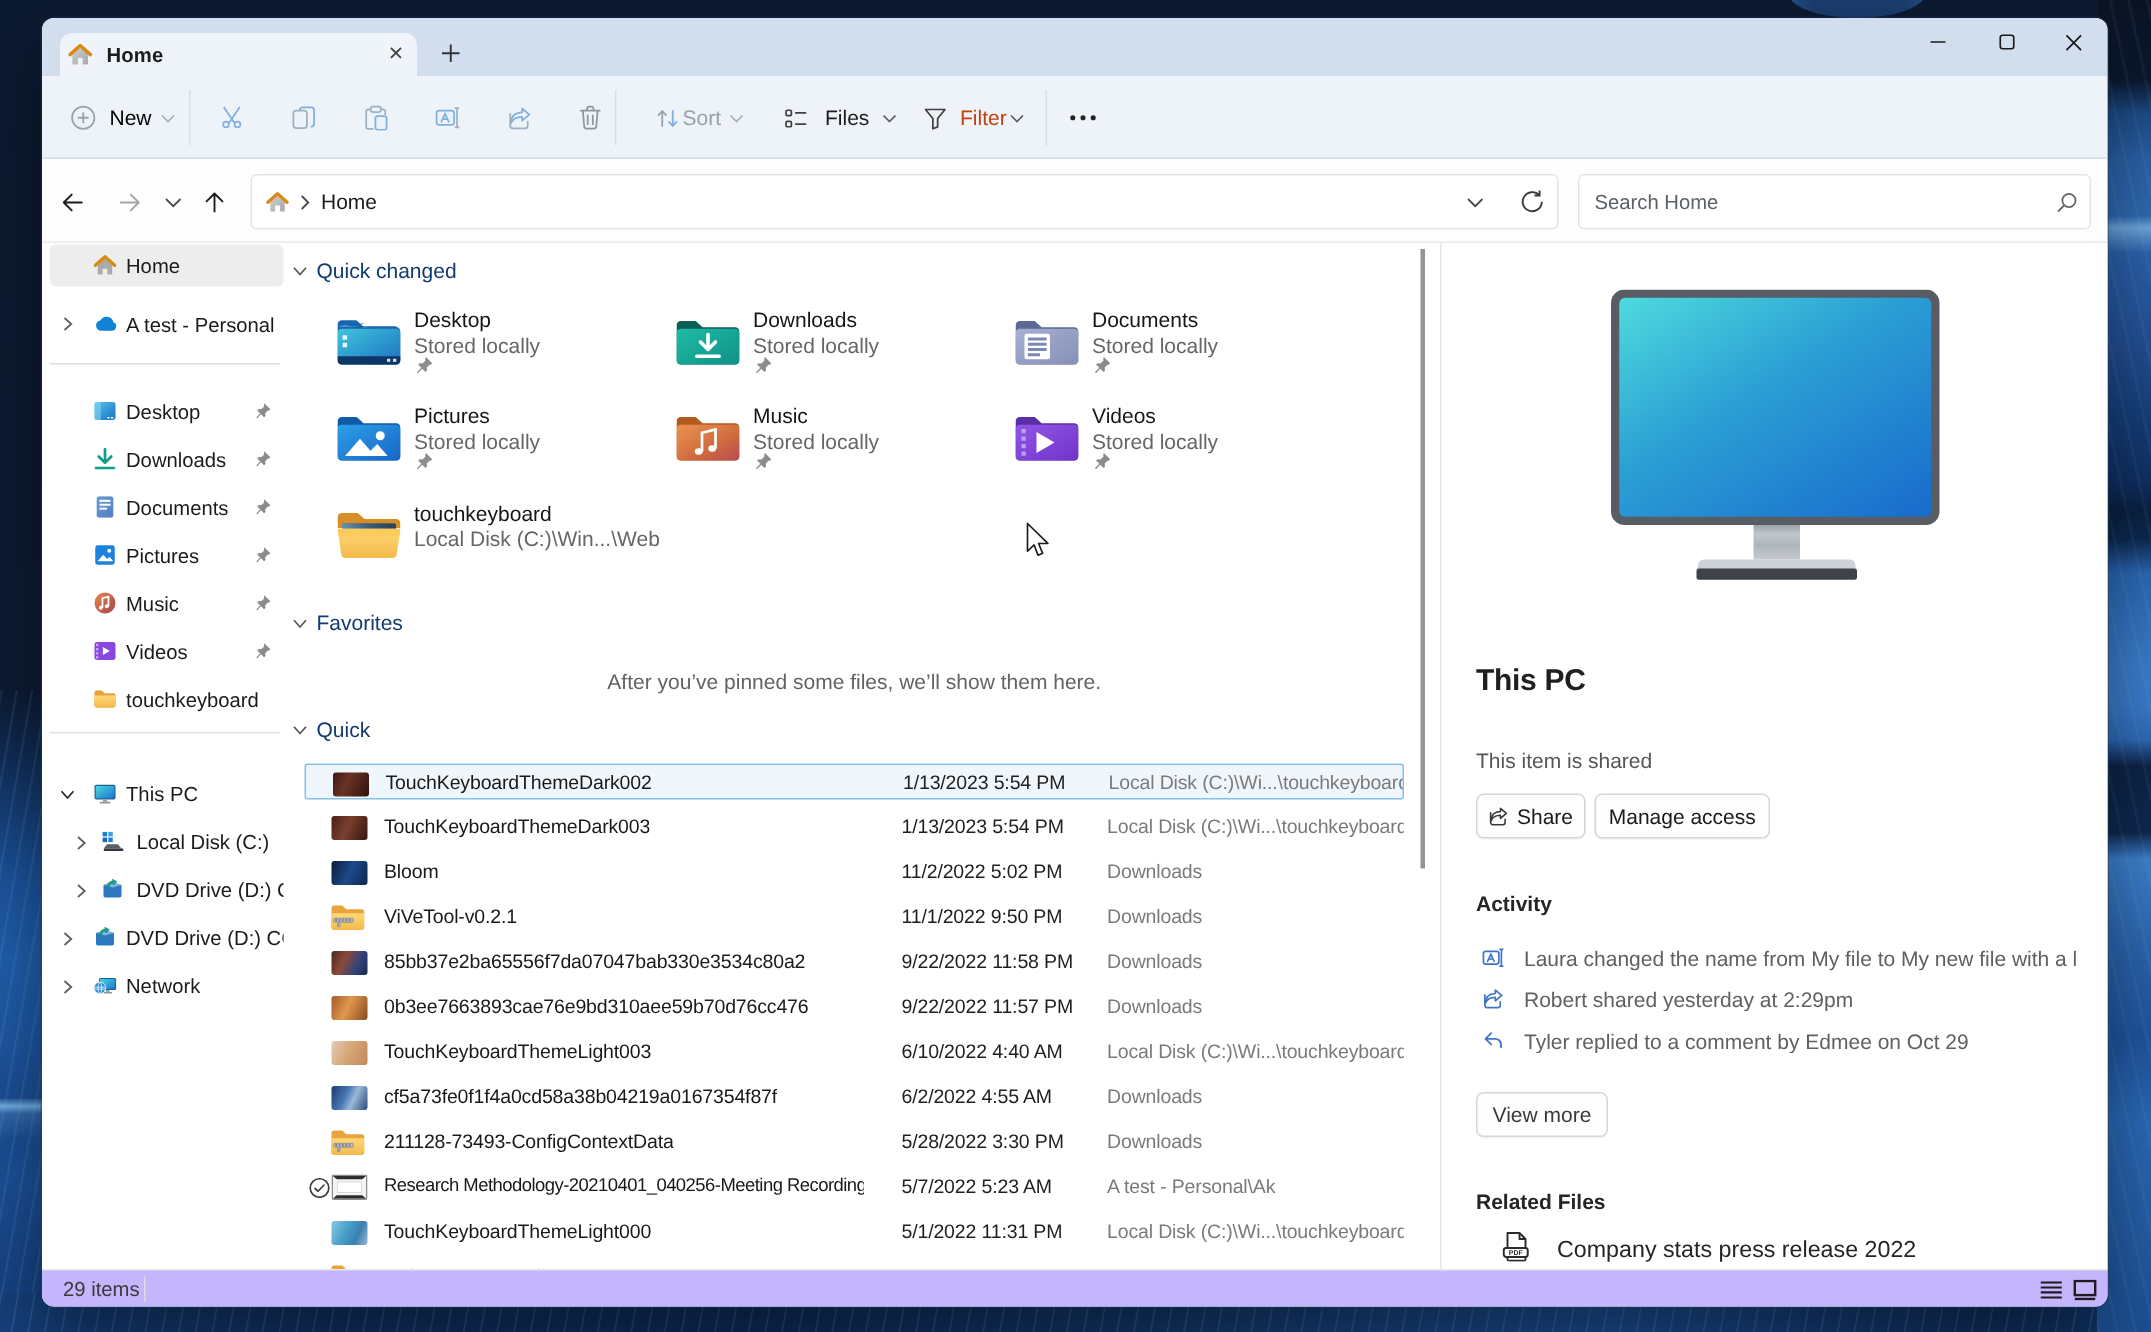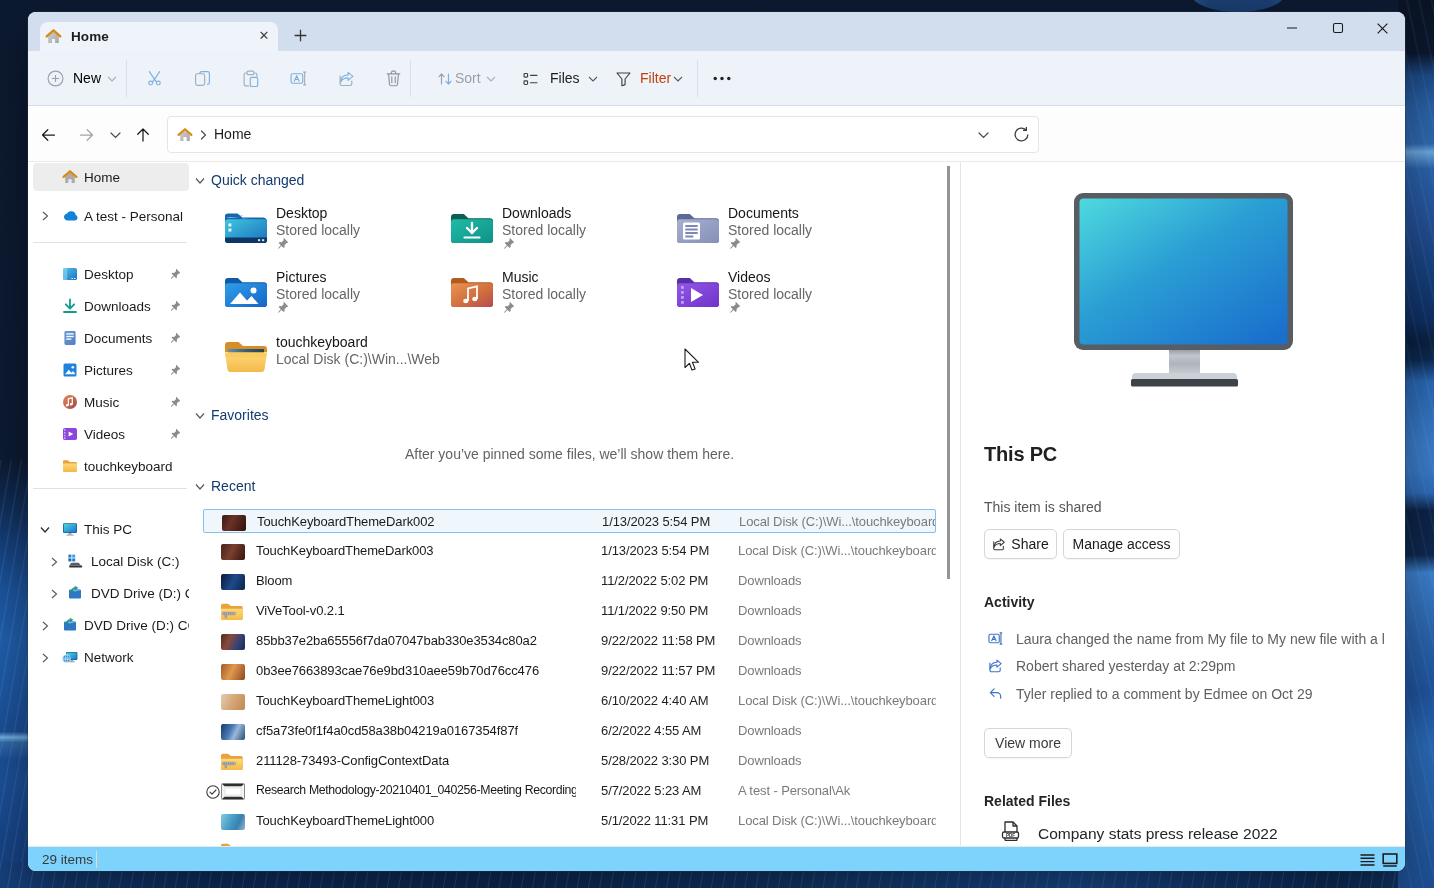--- a/index.html
+++ b/index.html
@@ -67,21 +67,21 @@
 .lrow .lname { position:absolute; left:53px; top:4px; font-size:13px; letter-spacing:-0.1px; color:#191919; white-space:nowrap; max-width:320px; overflow:hidden; }
 .lrow .ldate { position:absolute; left:398px; top:4px; font-size:13px; letter-spacing:-0.1px; color:#1f1f1f; white-space:nowrap; }
 .lrow .lloc { position:absolute; left:535px; top:4px; font-size:13px; letter-spacing:-0.1px; color:#7a7a7a; white-space:nowrap; }
 
 #rpane { position:absolute; left:932px; top:0; width:445px; height:684px; background:#fff; border-left:1px solid #e6e6e6; }
 .rbtn { position:absolute; background:#fefefe; border:1px solid #d6d6d6; border-radius:5px; font-size:14px; color:#1a1a1a;
   display:flex; align-items:center; justify-content:center; box-shadow:0 1px 1px rgba(0,0,0,0.04); }
 .acttxt { position:absolute; left:55px; font-size:14px; color:#606060; white-space:nowrap; max-width:368px; overflow:hidden; }
 .actico { position:absolute; left:27px; width:15px; height:15px; }
 
-#statusbar { position:absolute; left:0; top:834px; width:100%; height:36px; background:#7dd3fc; border-top:1px solid #e8e8e8; }
+#statusbar { position:absolute; left:0; top:834px; width:100%; height:36px; background:#c4b5fd; border-top:1px solid #e8e8e8; }
 </style>
 </head>
 <body>
 <div id="wall"></div>
 <div id="wallBL"></div>
 <div id="wallB"></div>
 <div id="wallR"></div>
 <div id="dome"></div>
 <div id="win">
 
@@ -238,20 +238,27 @@
         </svg>
       <span class="abs" style="left:46px;top:9px;font-size:14px;color:#1b1b1b;">Home</span>
       <svg class="abs" style="left:810px;top:15px" width="11" height="7" viewBox="0 0 11 7">
           <path d="M1 1l4.5 4.5L10 1" fill="none" stroke="#4a4a4a" stroke-width="1.2" stroke-linecap="round"></path>
         </svg>
     </div>
     <svg class="abs" style="left:985px;top:19px" width="17" height="17" viewBox="0 0 16 16">
         <path d="M14 8a6 6 0 1 1-1.7-4.2" fill="none" stroke="#3a3a3a" stroke-width="1.2"></path>
         <path d="M12.6 0.9v3.2H9.4" fill="none" stroke="#3a3a3a" stroke-width="1.2"></path>
       </svg>
+    <div id="searchbox">
+      <span class="abs" style="left:10px;top:10px;font-size:13.5px;color:#5c6166;">Search Home</span>
+      <svg class="abs" style="left:318px;top:11px" width="14" height="14" viewBox="0 0 14 14">
+          <circle cx="8.3" cy="5.7" r="4.4" fill="none" stroke="#62676c" stroke-width="1.2"></circle>
+          <path d="M5 9L1 13" stroke="#62676c" stroke-width="1.2"></path>
+        </svg>
+    </div>
   </div>
 
   <div id="bodyarea">
     <div id="sidebar">
       <svg width="0" height="0">
           <defs>
         <linearGradient id="gfold" x1="0" y1="0" x2="0" y2="1">
               <stop offset="0" stop-color="#ffd978"></stop>
               <stop offset="1" stop-color="#f3b94a"></stop>
             </linearGradient>
@@ -582,21 +589,21 @@
 
       <svg class="sechev" style="left:166px;top:248px" viewBox="0 0 12 12">
           <path d="M2 3.5l4 4.5 4-4.5" fill="none" stroke="#5a5a5a" stroke-width="1.2"></path>
         </svg>
       <span class="sechead" style="left:183px;top:245px;">Favorites</span>
       <div class="abs" style="left:175px;top:284px;width:733px;text-align:center;font-size:14px;color:#636363;">After you’ve pinned some files, we’ll show them here.</div>
 
       <svg class="sechev" style="left:166px;top:319px" viewBox="0 0 12 12">
           <path d="M2 3.5l4 4.5 4-4.5" fill="none" stroke="#5a5a5a" stroke-width="1.2"></path>
         </svg>
-      <span class="sechead" style="left:183px;top:316px;">Recent</span>
+      <span class="sechead" style="left:183px;top:316px;">Quick</span>
       <div class="lrow" style="top:347px;background:#eff7fd;border:1px solid #84c0ec;border-radius:2px;">
         <div class="lthumb" style="background:linear-gradient(115deg,#3c1a14 0%,#6b3226 40%,#52241a 65%,#2e130d 100%);"></div>
         <span class="lname">TouchKeyboardThemeDark002</span>
         <span class="ldate">1/13/2023 5:54 PM</span>
         <span class="lloc">Local Disk (C:)\Wi...\touchkeyboard</span>
       </div>
       <div class="lrow" style="top:377px;">
         <div class="lthumb" style="background:linear-gradient(115deg,#4a2018 0%,#7a4030 45%,#5a2a1e 70%,#38170f 100%);"></div>
         <span class="lname">TouchKeyboardThemeDark003</span>
         <span class="ldate">1/13/2023 5:54 PM</span>

